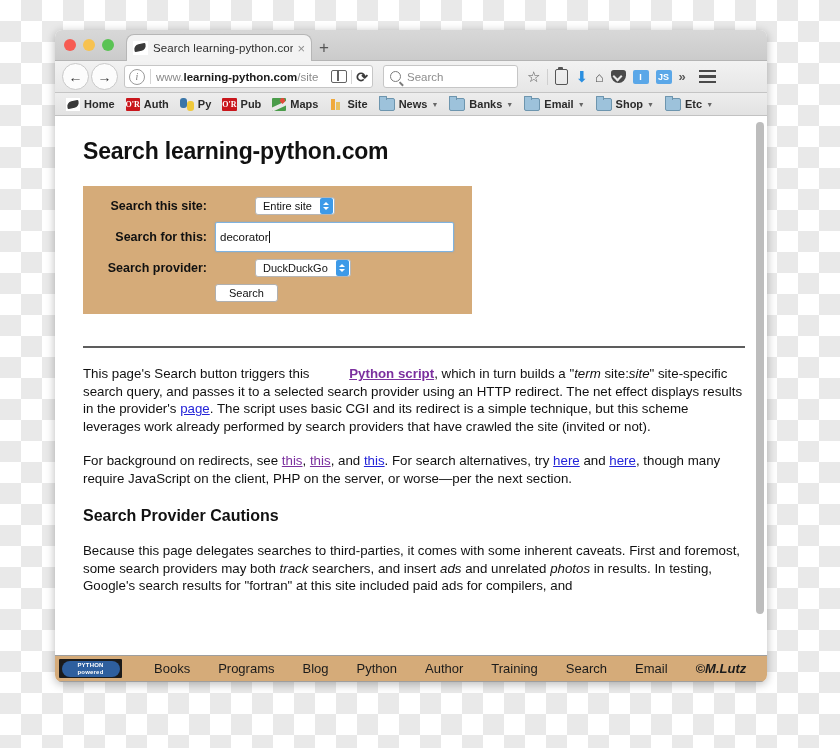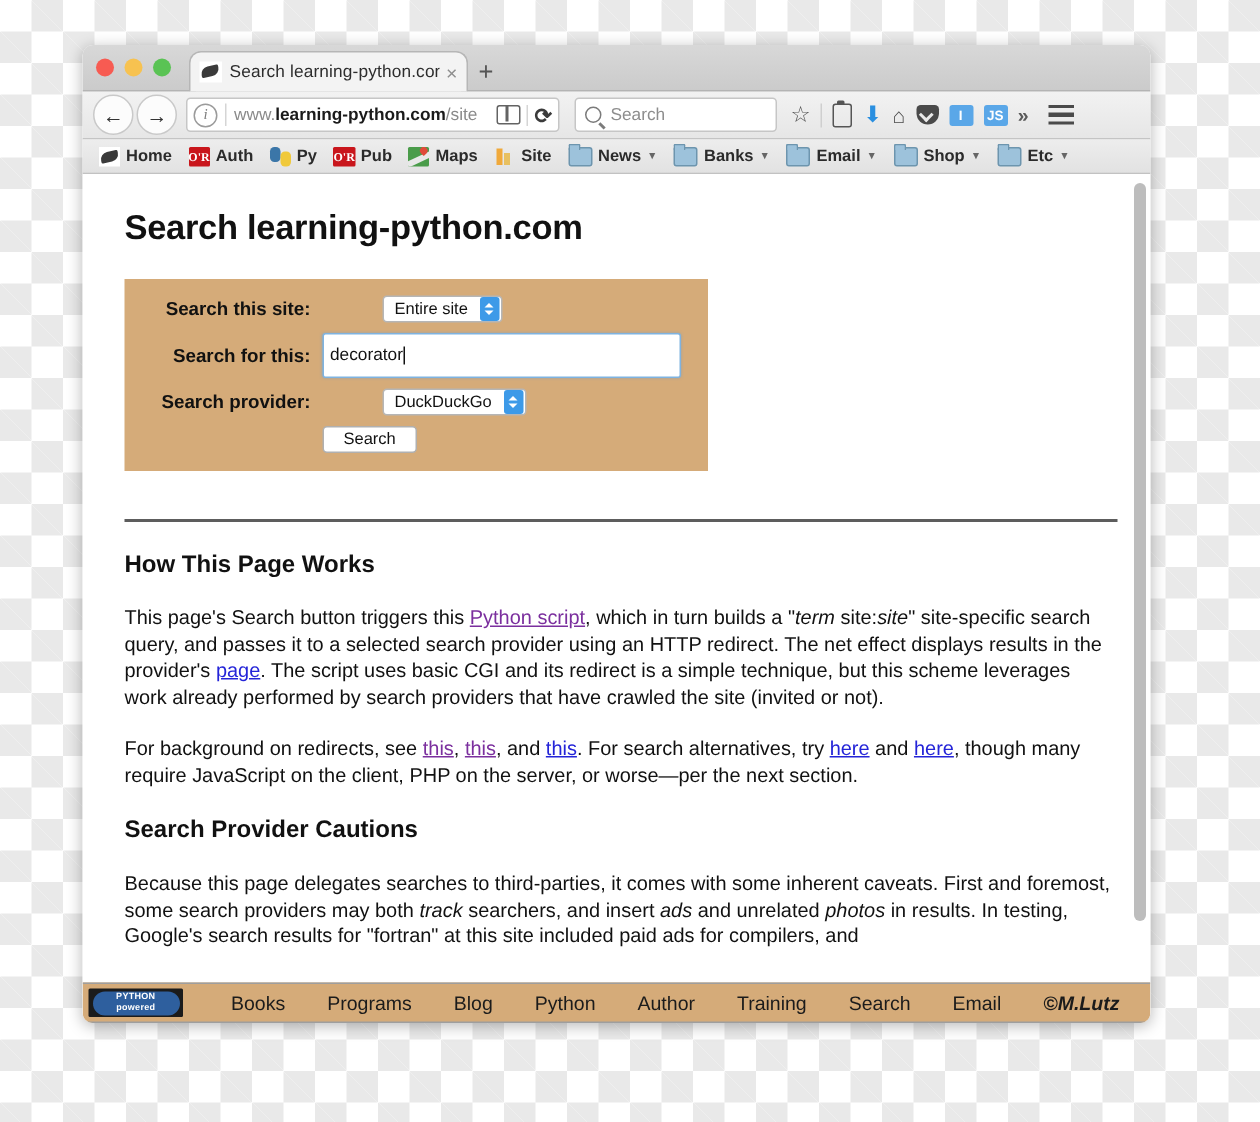--- a/index.html
+++ b/index.html
@@ -211,21 +211,21 @@
     border:none;border-top:2px solid #5d5d5d;margin:32px 0 0 0;
   }
 
   h2.sect{font-size:16px;margin:20px 0 0 0;color:#111;font-weight:bold;}
   p.body{
     font-size:13.3px;line-height:17.5px;color:#111;margin:17px 0 0 0;
     max-width:703px;
   }
   a.lnk{color:#2424d8;text-decoration:underline;}
   a.vis{color:#7b2f9e;text-decoration:underline;}
-  a.vis.bold{font-weight:normal;}
+  a.vis.bold{font-weight:bold;margin-left:36px;}
   em{font-style:italic;}
 
   
   .footer{
     position:absolute;left:0;bottom:0;width:100%;height:27px;
     background:#d5ab79;border-top:1px solid #9e9e9e;border-bottom:1px solid #9e9e9e;
     display:flex;align-items:center;box-sizing:border-box;padding-left:4px;
   }
   .pybadge{
     width:63px;height:19px;background:#1b1b1b;border-radius:1px;
@@ -399,21 +399,20 @@
           </div>
         </div>
         <div class="frow">
           <div class="flabel"></div>
           <button class="sbtn">Search</button>
         </div>
       </div>
 
       <hr class="rule">
 
-      <h2 class="sect">How This Page Works</h2>
 
       <p class="body"><span>This page's Search button triggers this </span><a class="vis bold" href="#">Python script</a><span>, which in turn builds a "</span><em>term</em><span> site:</span><em>site</em><span>" site-specific search query, and passes it to a selected search provider using an HTTP redirect. The net effect displays results in the provider's </span><a class="lnk" href="#">page</a><span>. The script uses basic CGI and its redirect is a simple technique, but this scheme leverages work already performed by search providers that have crawled the site (invited or not).</span></p>
 
       <p class="body"><span>For background on redirects, see </span><a class="vis" href="#">this</a><span>, </span><a class="vis" href="#">this</a><span>, and </span><a class="lnk" href="#">this</a><span>. For search alternatives, try </span><a class="lnk" href="#">here</a><span> and </span><a class="lnk" href="#">here</a><span>, though many require JavaScript on the client, PHP on the server, or worse—per the next section.</span></p>
 
       <h2 class="sect">Search Provider Cautions</h2>
 
       <p class="body"><span>Because this page delegates searches to third-parties, it comes with some inherent caveats. First and foremost, some search providers may both </span><em>track</em><span> searchers, and insert </span><em>ads</em><span> and unrelated </span><em>photos</em><span> in results. In testing, Google's search results for "fortran" at this site included paid ads for compilers, and</span></p>
 
     </div>

